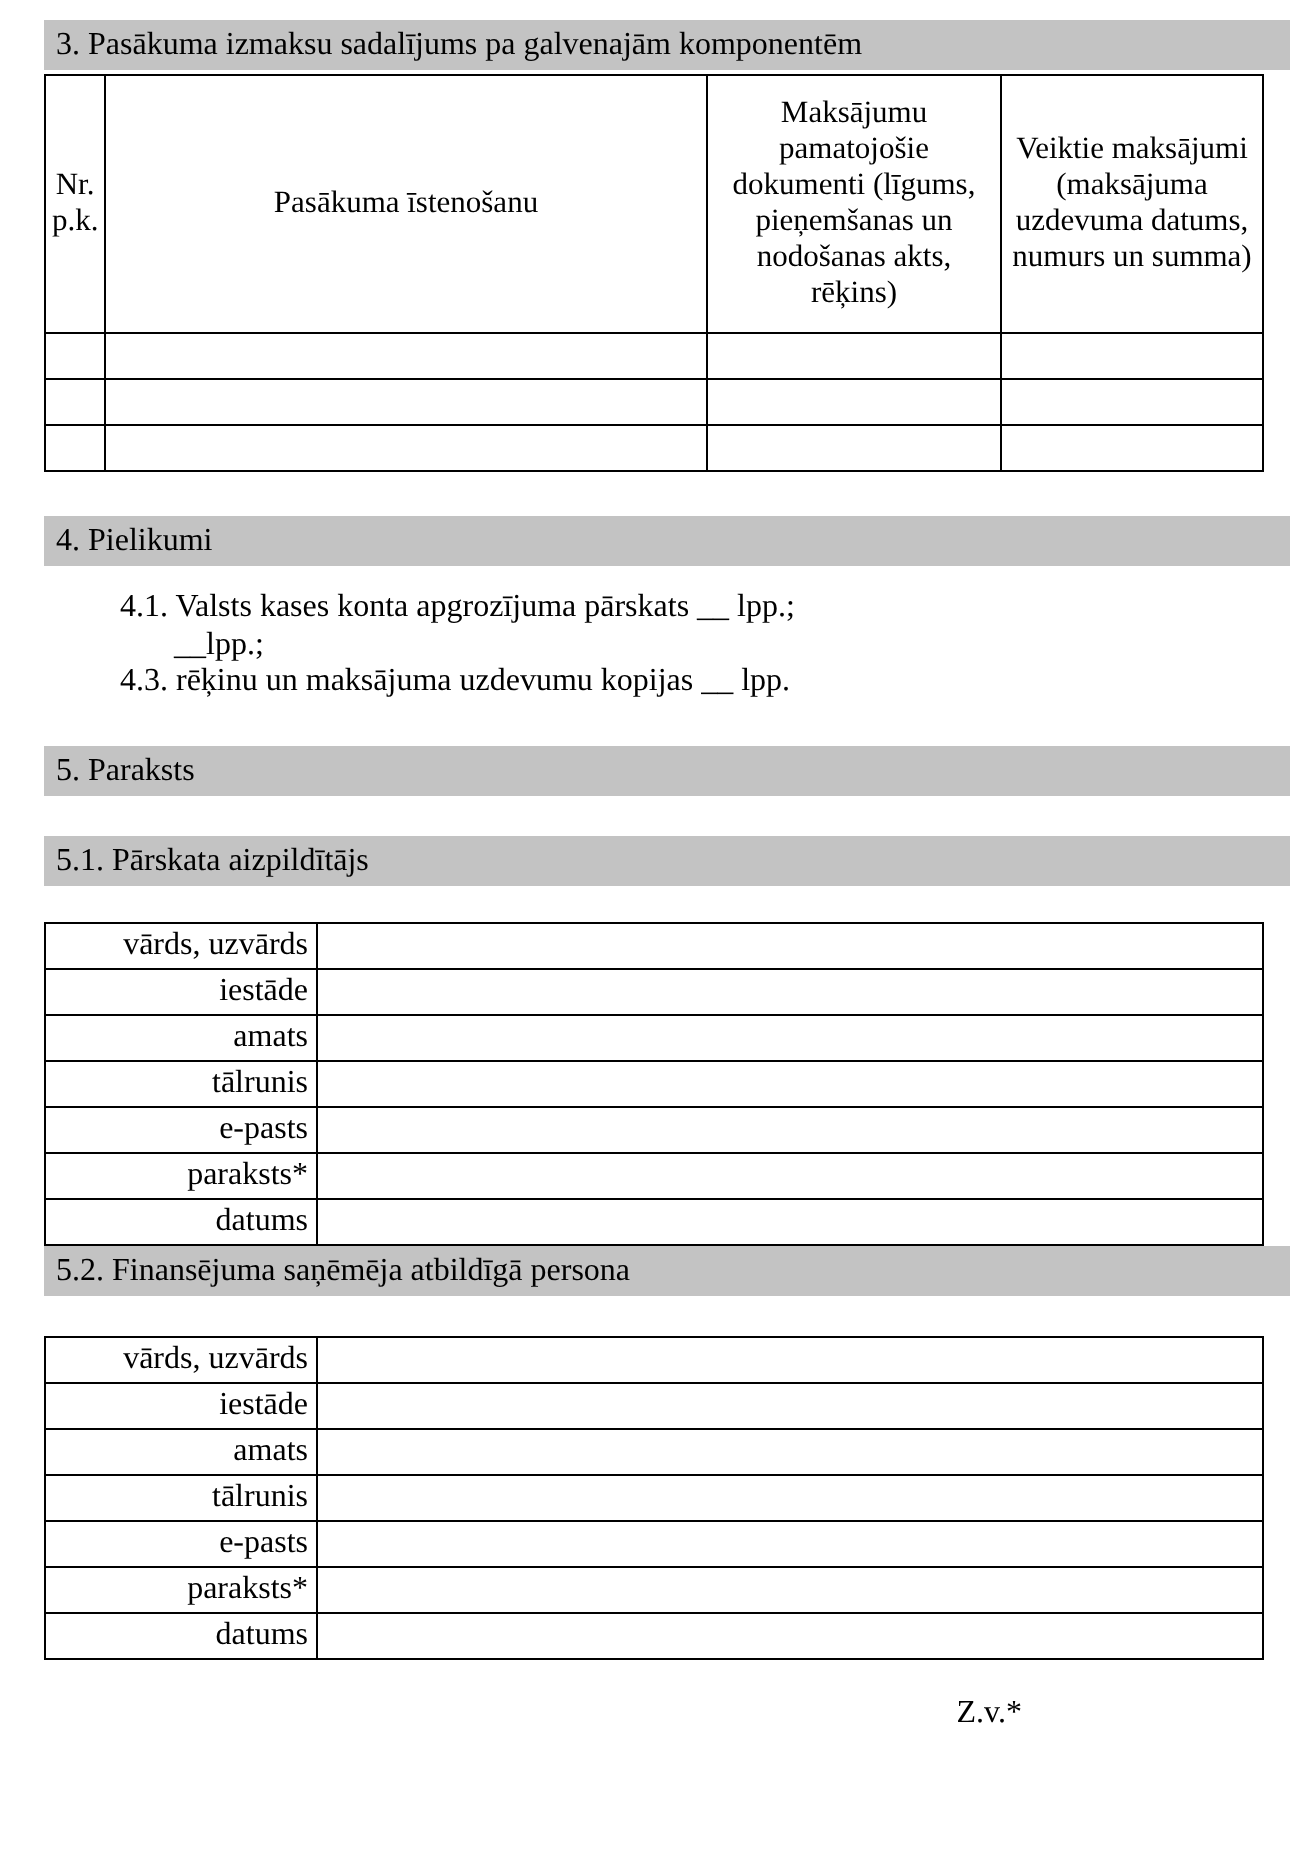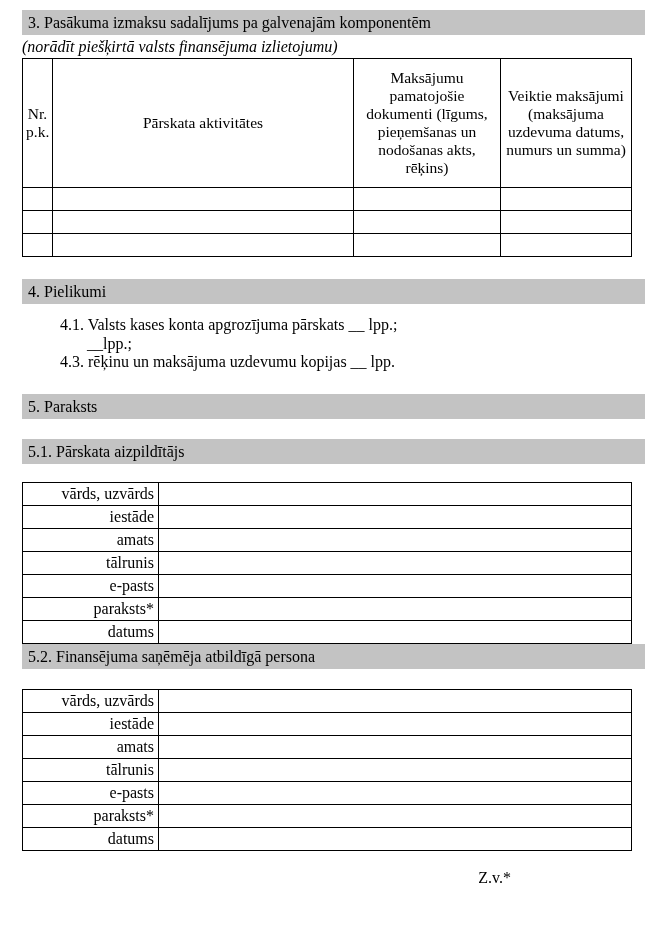--- a/index.html
+++ b/index.html
@@ -65,34 +65,33 @@
     padding-right: 120px;
     font-size: 16px;
   }
 </style>
 </head>
 <body>
 
 <div class="page">
 
   <div class="bar">3. Pasākuma izmaksu sadalījums pa galvenajām komponentēm</div>
-  <div class="subtitle">(norādīt piešķirtā valsts finansējuma izlietojumu)</div>
 
   <table class="cost">
     <colgroup>
       <col style="width:30px">
         <col style="width:301px">
         <col style="width:147px">
         <col style="width:131px">
     </colgroup>
     <tbody>
         <tr>
       <th class="nr-head">Nr.
 p.k.</th>
-      <th>Pārskata aktivitātes</th>
+      <th>Pasākuma īstenošanu</th>
       <th>Maksājumu pamatojošie dokumenti (līgums, pieņemšanas un nodošanas akts, rēķins)</th>
       <th>Veiktie maksājumi (maksājuma uzdevuma datums, numurs un summa)</th>
     </tr>
     <tr>
       <td></td>
       <td></td>
       <td></td>
       <td></td>
     </tr>
     <tr>

